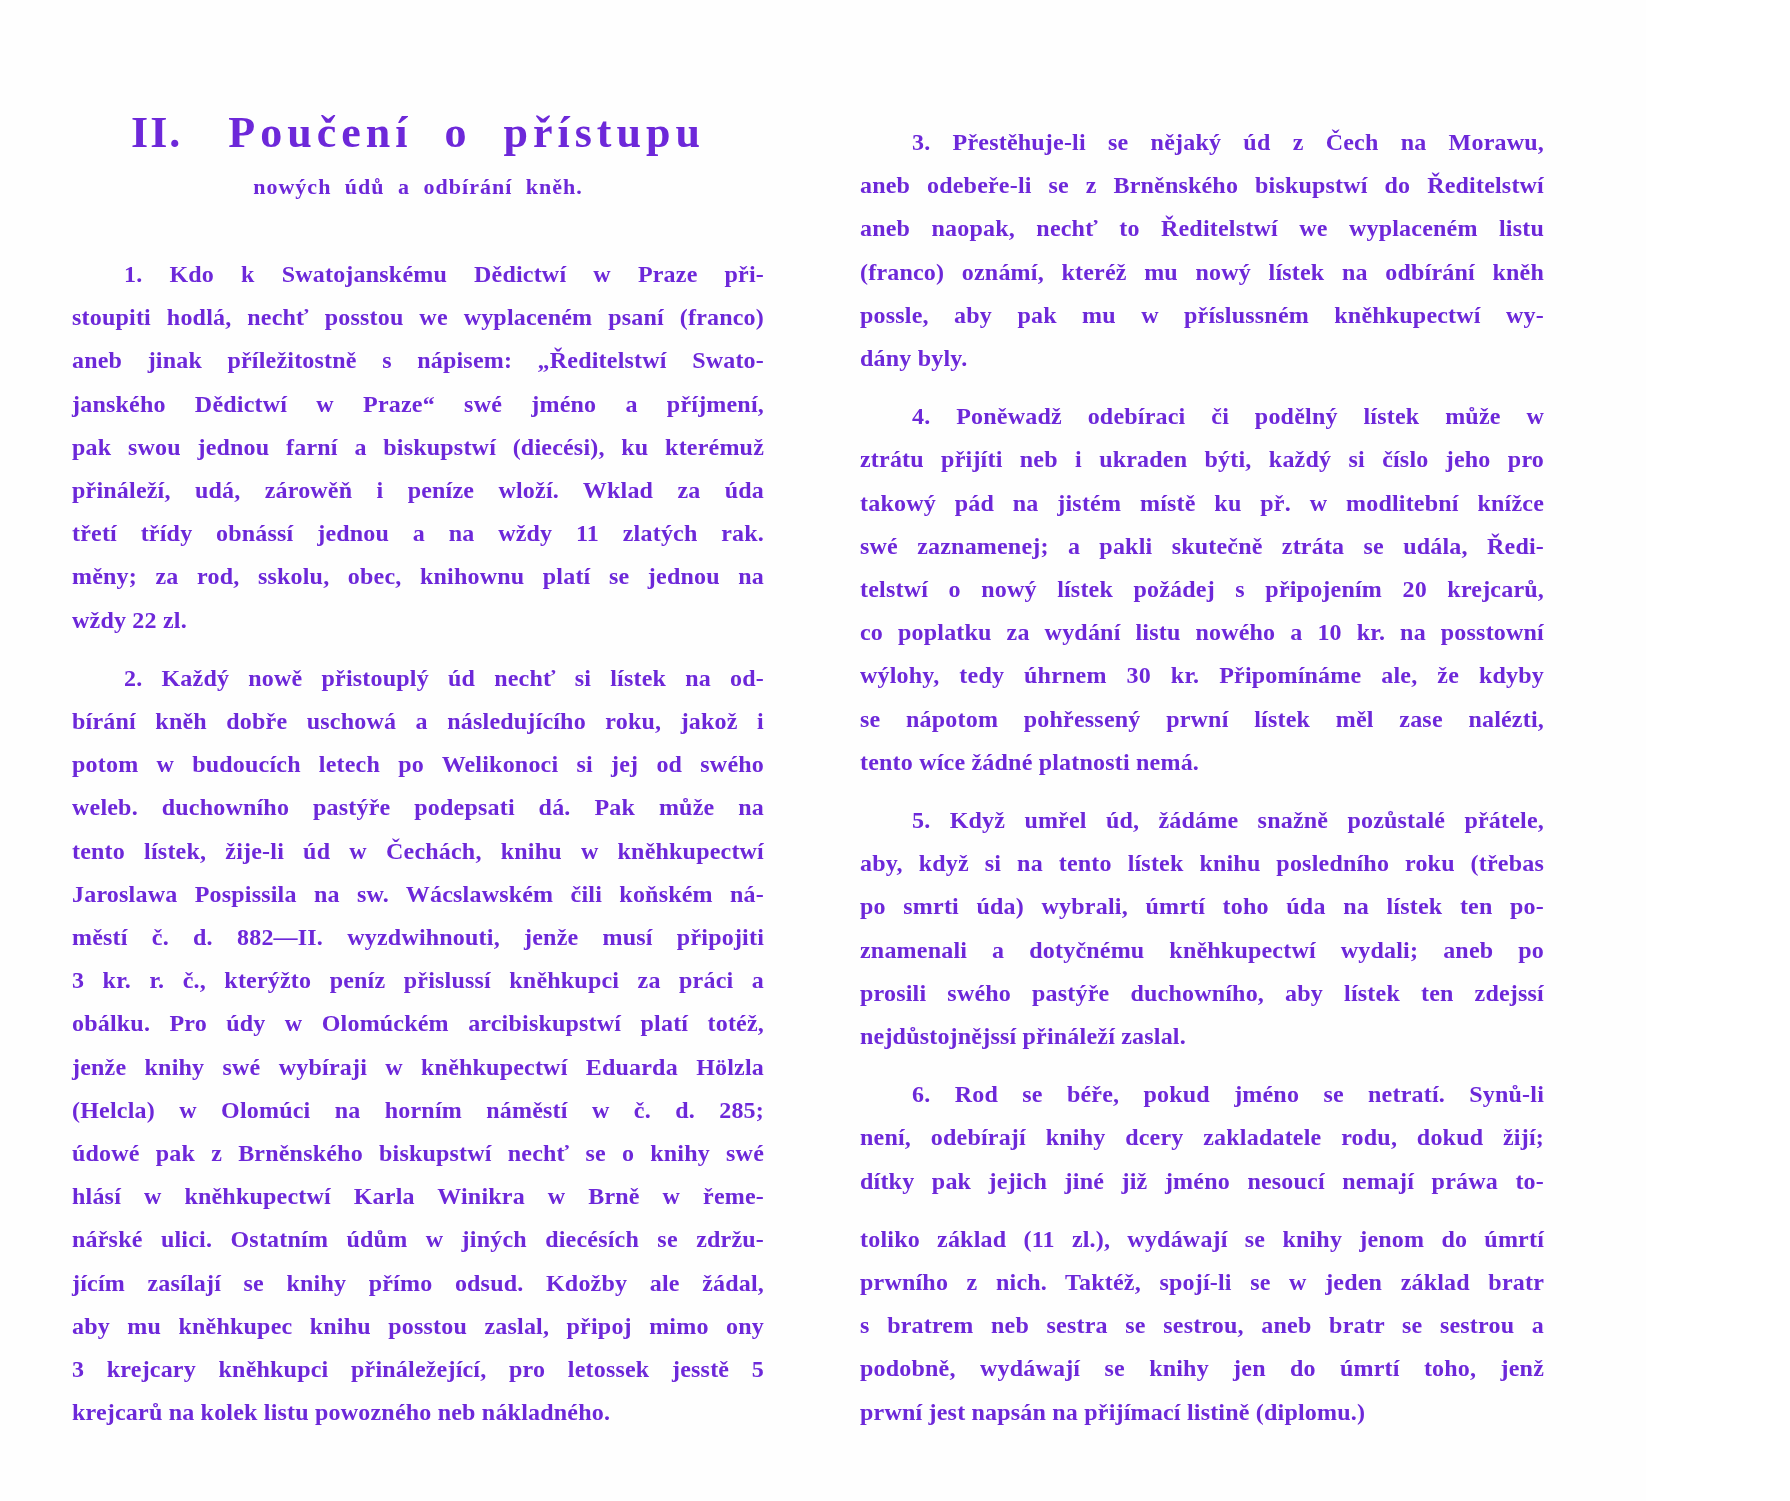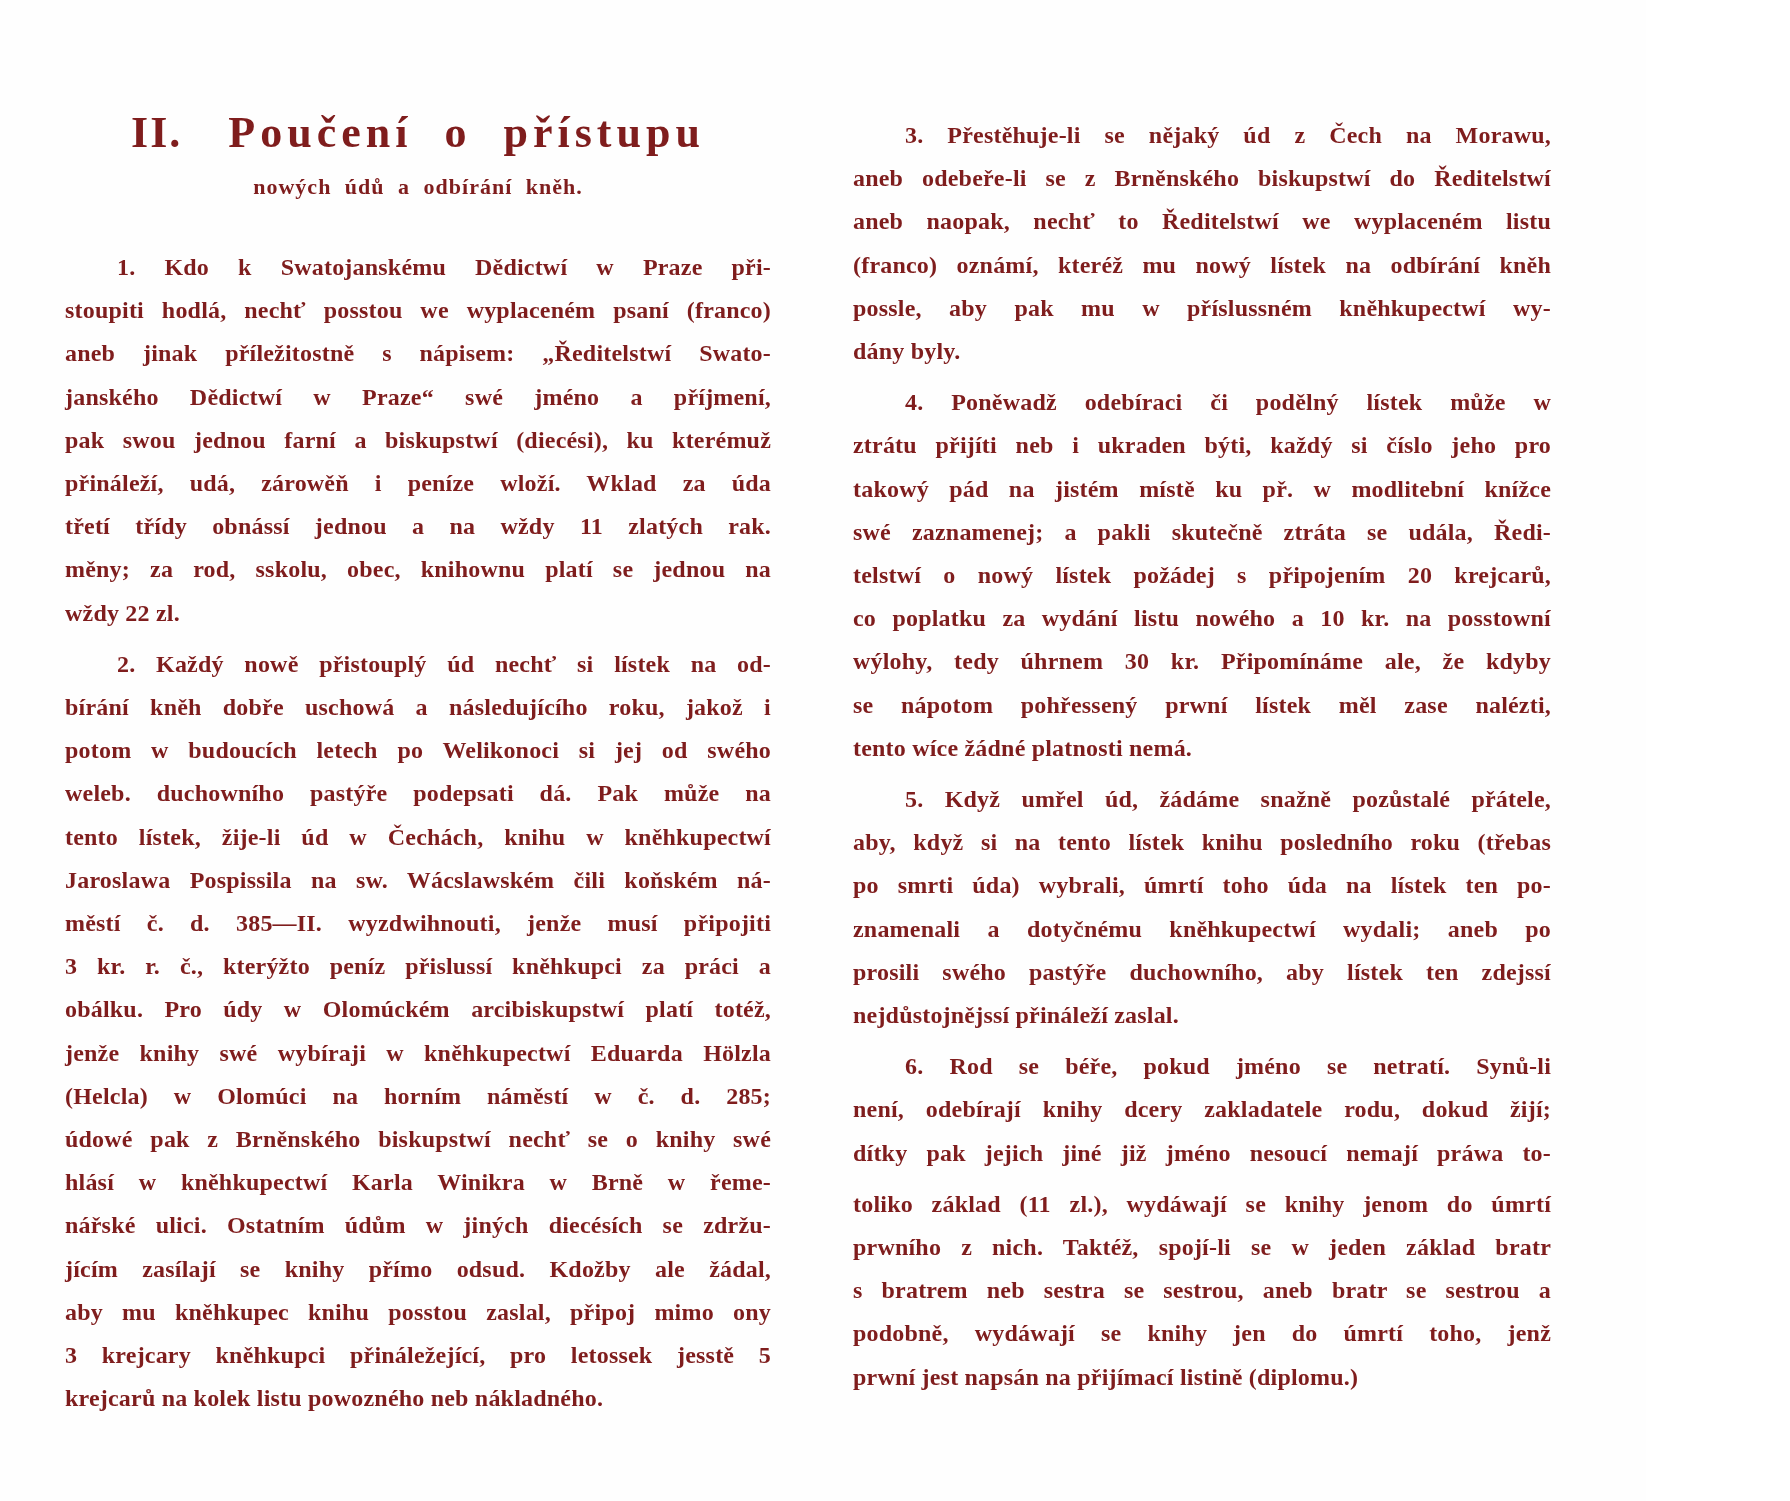--- a/index.html
+++ b/index.html
@@ -7,21 +7,21 @@
     padding: 0;
     background: #ffffff;
   }
   .page {
     position: relative;
     width: 1646px;
     height: 1501px;
     background: #fefefe;
     overflow: hidden;
     font-family: "Liberation Serif", "DejaVu Serif", serif;
-    color: #7f1d1d;
+    color: #6d28d9;
   }
   .col {
     position: absolute;
     top: 0;
   }
   .col-left  { left: 57px;  width: 722px; }
   .col-right { left: 845px; width: 714px; }
 
   .heading {
     margin: 96px 0 0 0;
@@ -44,21 +44,21 @@
     font-size: 22px;
     line-height: 34px;
     letter-spacing: 1px;
     word-spacing: 7px;
   }
 
   .paras { margin: 0; }
   .paras-left { padding-top: 34px; }
   .paras-right { padding-top: 106px; }
 
-  .para { margin: 8px; }
+  .para { margin: 15px; }
   .line {
     display: block;
     font-size: 24px;
     line-height: 43.2px;
     font-weight: bold;
     text-align: justify;
     text-align-last: justify;
     letter-spacing: 0.2px;
   }
   .line.first { text-indent: 52px; }
@@ -87,21 +87,21 @@
           <span class="line">měny; za rod, sskolu, obec, knihownu platí se jednou na</span>
           <span class="line last">wždy 22 zl.</span>
         </p>
         <p class="para">
           <span class="line first">2. Každý nowě přistouplý úd nechť si lístek na od-</span>
           <span class="line">bírání kněh dobře uschowá a následujícího roku, jakož i</span>
           <span class="line">potom w budoucích letech po Welikonoci si jej od swého</span>
           <span class="line">weleb. duchowního pastýře podepsati dá.  Pak může na</span>
           <span class="line">tento lístek, žije-li úd w Čechách, knihu w kněhkupectwí</span>
           <span class="line">Jaroslawa Pospissila na sw. Wácslawském čili koňském ná-</span>
-          <span class="line">městí č. d. 385—II. wyzdwihnouti, jenže musí připojiti</span>
+          <span class="line">městí č. d. 882—II. wyzdwihnouti, jenže musí připojiti</span>
           <span class="line">3 kr. r. č., kterýžto peníz přislussí kněhkupci za práci a</span>
           <span class="line">obálku. Pro údy w Olomúckém arcibiskupstwí platí totéž,</span>
           <span class="line">jenže knihy swé wybíraji w kněhkupectwí Eduarda Hölzla</span>
           <span class="line">(Helcla) w Olomúci na horním náměstí w č. d. 285;</span>
           <span class="line">údowé pak z Brněnského biskupstwí nechť se o knihy swé</span>
           <span class="line">hlásí w kněhkupectwí Karla Winikra w Brně w řeme-</span>
           <span class="line">nářské ulici. Ostatním údům w jiných diecésích se zdržu-</span>
           <span class="line">jícím zasílají se knihy přímo odsud.  Kdožby ale žádal,</span>
           <span class="line">aby mu kněhkupec knihu posstou zaslal, připoj mimo ony</span>
           <span class="line">3 krejcary kněhkupci přináležející, pro letossek jesstě 5</span>

